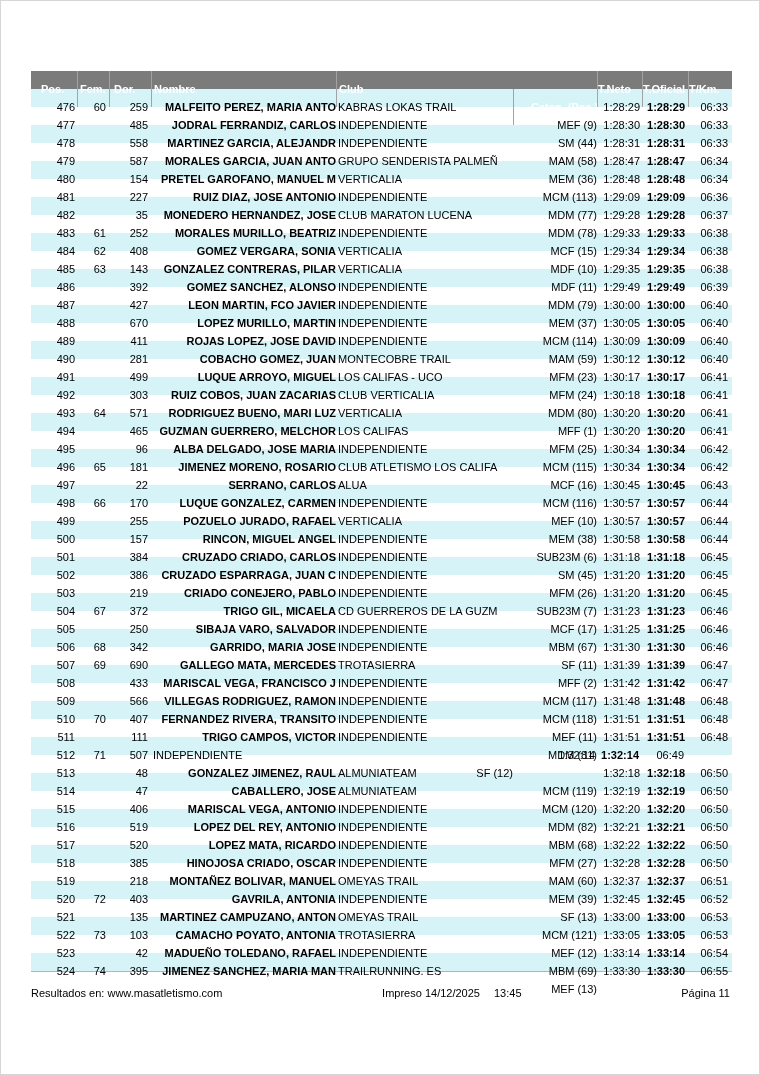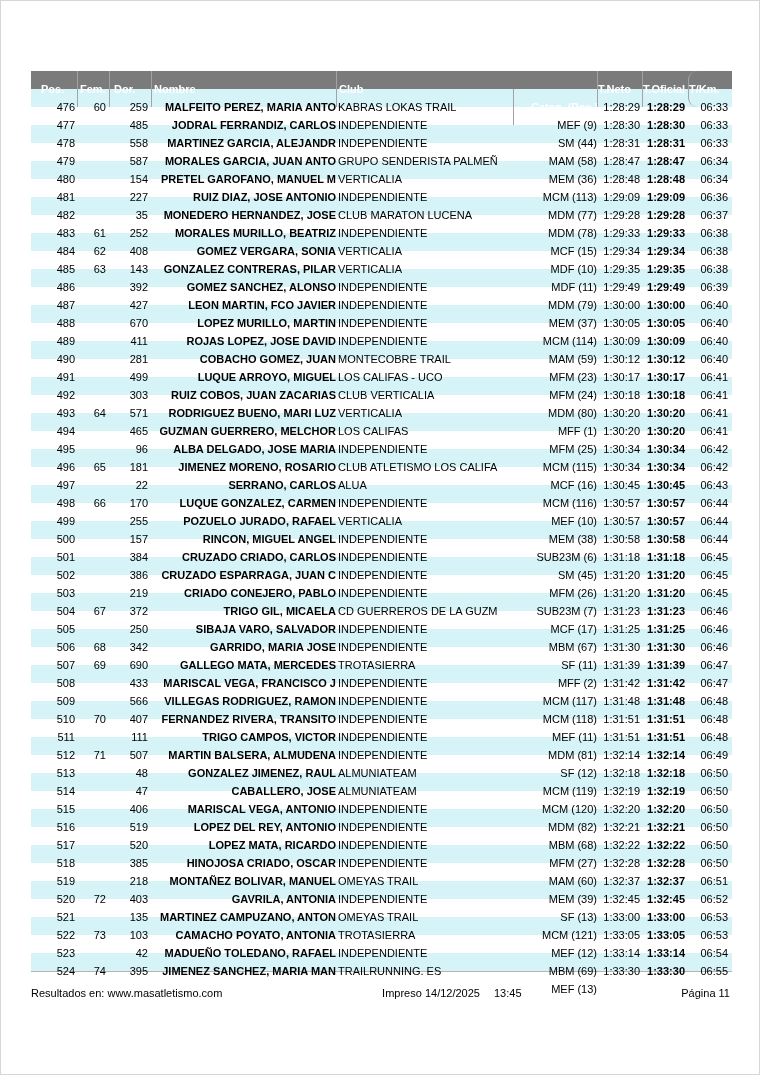--- a/index.html
+++ b/index.html
@@ -55,21 +55,21 @@
   .c-tneto { text-align: right; padding-right: 2px; }
   .c-tofi  { text-align: right; padding-right: 3px; font-weight: bold; }
   .c-tkm   { text-align: right; padding-right: 4px; }
   
   .thead .c-pos    { text-align: left; padding-left: 10px; font-weight: bold; }
   .thead .c-fem    { text-align: left; padding-left: 2px; }
   .thead .c-dor    { text-align: left; padding-left: 4px; }
   .thead .c-nombre { padding-left: 2px; }
   .thead .c-tneto  { text-align: right; padding-right: 1px; }
   .thead .c-tofi   { text-align: right; padding-right: 3px; }
-  .thead .c-tkm    { text-align: right; padding-right: 4px; border-radius: 9px; }
+  .thead .c-tkm    { text-align: right; padding-right: 4px; }
   .page-footer {
     position: absolute;
     left: 30px; right: 29px; top: 986px;
     display: flex;
     justify-content: space-between;
     align-items: flex-end;
     font-size: 11px;
   }
   .footer-center .time { margin-left: 14px; }
 </style>
@@ -484,21 +484,20 @@
         <span class="cell c-club">INDEPENDIENTE</span>
         <span class="cell c-categ">MDM (81)</span>
         <span class="cell c-tneto">1:31:51</span>
         <span class="cell c-tofi">1:31:51</span>
         <span class="cell c-tkm">06:48</span>
       </div>
       <div class="trow alt">
         <span class="cell c-pos">512</span>
         <span class="cell c-fem">71</span>
         <span class="cell c-dor">507</span>
-        <span class="cell c-nombre">MARTIN BALSERA, ALMUDENA</span>
         <span class="cell c-club">INDEPENDIENTE</span>
         <span class="cell c-categ">SF (12)</span>
         <span class="cell c-tneto">1:32:14</span>
         <span class="cell c-tofi">1:32:14</span>
         <span class="cell c-tkm">06:49</span>
       </div>
       <div class="trow">
         <span class="cell c-pos">513</span>
         <span class="cell c-fem"></span>
         <span class="cell c-dor">48</span>

